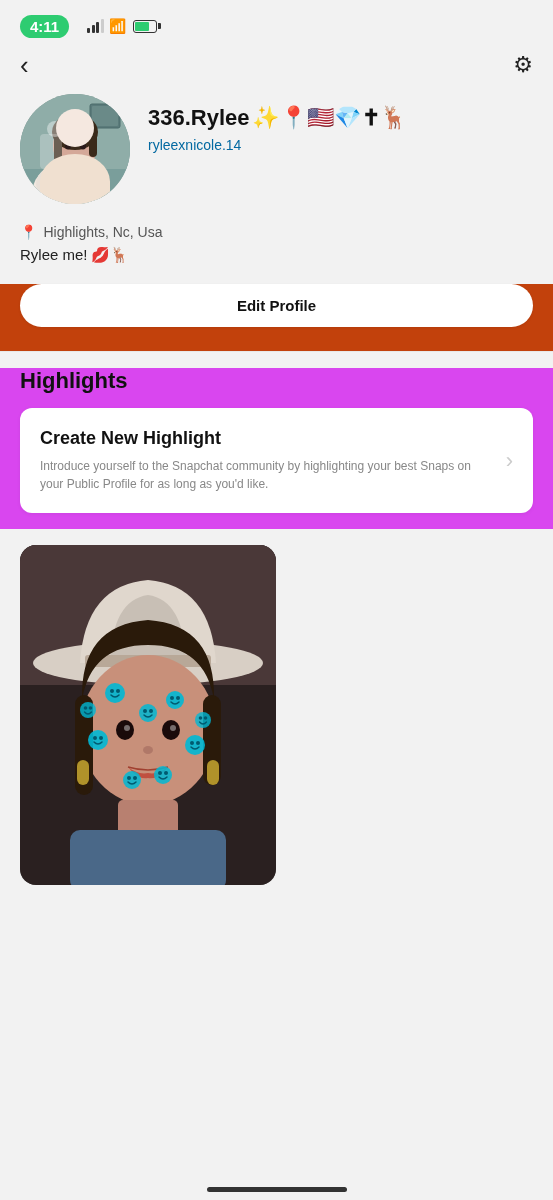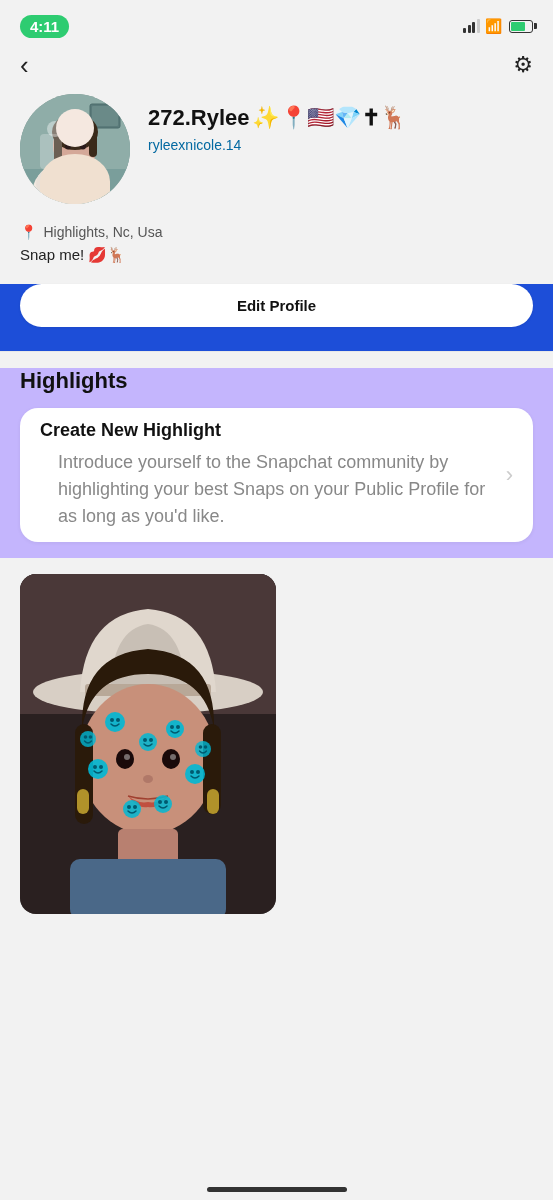--- a/index.html
+++ b/index.html
@@ -10,24 +10,24 @@
       min-height: 1200px;
       background: #f2f2f2;
       font-family: -apple-system, BlinkMacSystemFont, 'Helvetica Neue', sans-serif;
       overflow-x: hidden;
     }
 
     
     .status-bar {
       background: #f2f2f2;
       display: flex;
-      justify-content: space-between;
       align-items: center;
       padding: 14px 20px 6px;
       height: 44px;
+      gap: 18px;
     }
     .status-time {
       background: #2ecc71;
       color: white;
       font-weight: 700;
       font-size: 15px;
       padding: 3px 10px;
       border-radius: 12px;
     }
     .status-icons {
@@ -188,73 +188,72 @@
     .bio-text {
       font-size: 15px;
       color: #222;
     }
 
     
     .action-buttons {
       display: flex;
       gap: 14px;
       padding: 0 20px 24px;
-      background: #1d4ed8;
+      background: #c2410c;
     }
     .action-btn {
       flex: 1;
       background: white;
       border: none;
       border-radius: 28px;
       padding: 13px 10px;
       font-size: 15px;
       font-weight: 700;
       color: #111;
       cursor: pointer;
       text-align: center;
       box-shadow: 0 1px 3px rgba(0,0,0,0.08);
     }
 
     
     .highlights-section {
-      background: #c4b5fd;
+      background: #d946ef;
       padding: 0 20px 16px;
     }
     .highlights-title {
       font-size: 22px;
       font-weight: 800;
       color: #111;
       margin-bottom: 14px;
     }
 
     
     .create-highlight-card {
       background: white;
-      border-radius: 18px;
-      padding: 12px 20px;
+      border-radius: 12px;
+      padding: 20px 20px;
       display: flex;
       align-items: center;
       justify-content: flex-end;
       box-shadow: 0 1px 4px rgba(0,0,0,0.06);
       cursor: pointer;
     }
     .create-highlight-content {
       flex: 1;
     }
     .create-highlight-title {
       font-size: 18px;
       font-weight: 700;
       color: #111;
       margin-bottom: 8px;
     }
     .create-highlight-desc {
-      font-size: 18px;
+      font-size: 12px;
       color: #888;
       line-height: 1.5;
-      margin-left: 18px;
     }
     .chevron-right {
       font-size: 22px;
       color: #ccc;
       margin-left: 12px;
     }
 
     
     .photo-grid {
       padding: 16px 20px 20px;
@@ -339,33 +338,33 @@
         <ellipse cx="63" cy="52" rx="3" ry="3.5" fill="#2a1a1a"></ellipse>
 
         <circle cx="35" cy="35" r="8" fill="rgba(255,255,255,0.4)"></circle>
 
         <rect x="20" y="40" width="22" height="35" rx="4" fill="rgba(255,255,255,0.25)"></rect>
       </svg>
     </div>
   </div>
   <div class="profile-info">
     <div class="profile-name">
-      <span>272.Rylee</span>
+      <span>336.Rylee</span>
         <span> ✨📍🇺🇸💎✝🦌</span>
     </div>
     <div class="profile-username">ryleexnicole.14</div>
   </div>
 </div>
 
 <div class="profile-meta">
   <div class="location-row">
     <span class="location-pin">📍</span>
     <span>Highlights, Nc, Usa</span>
   </div>
-  <div class="bio-text">Snap me! 💋🦌</div>
+  <div class="bio-text">Rylee me! 💋🦌</div>
 </div>
 
 <div class="action-buttons">
   <button class="action-btn">Edit Profile</button>
 </div>
 
 <div class="section-divider"></div>
 
 <div class="highlights-section">
   <div class="highlights-title">Highlights</div>

